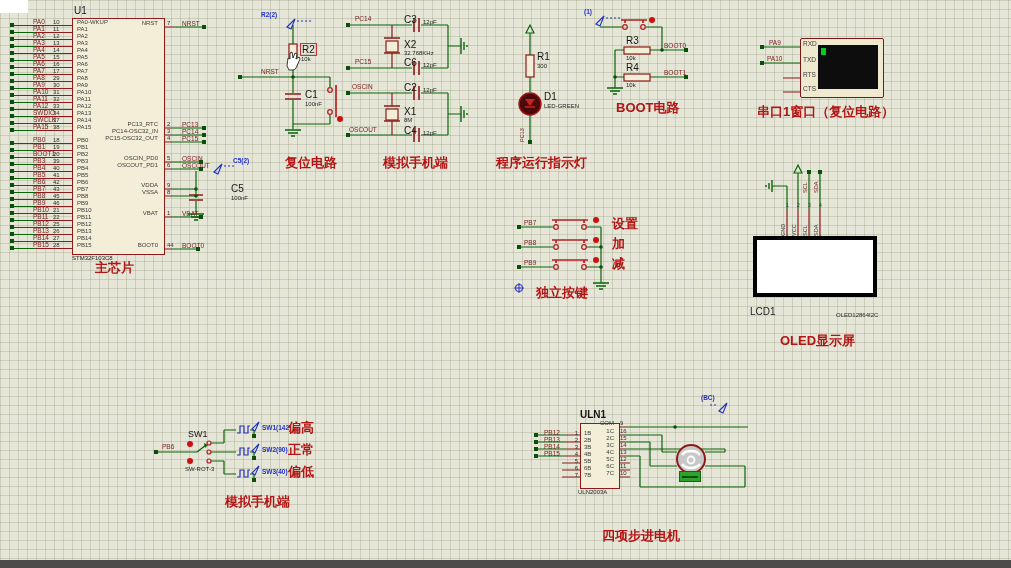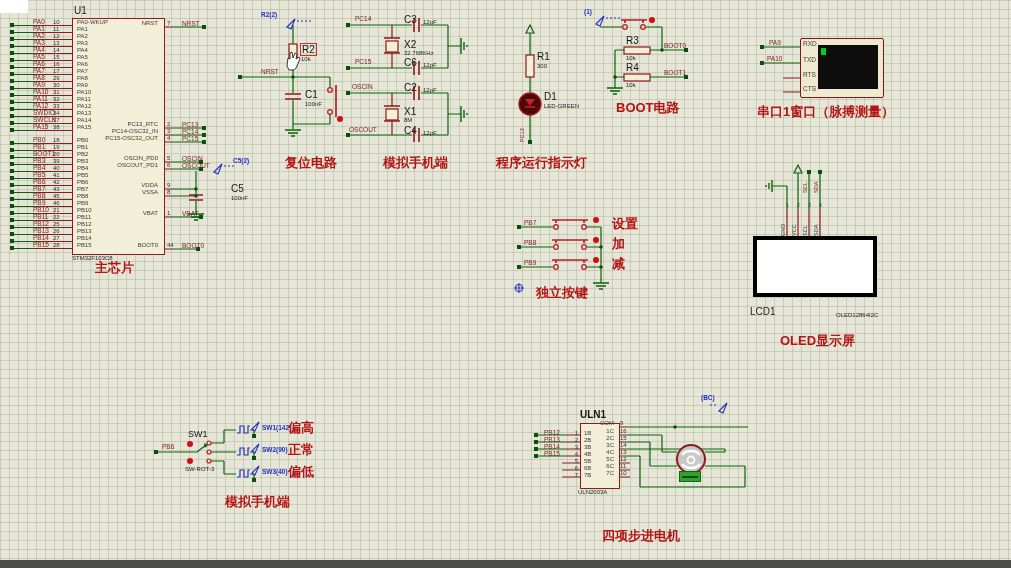--- a/index.html
+++ b/index.html
@@ -825,21 +825,21 @@
   <span class="t ref" style="left:626px;top:35px">R3</span>
   <span class="t val" style="left:626px;top:55px">10k</span>
   <span class="t" style="left:664px;top:42px">BOOT0</span>
   <span class="t ref" style="left:626px;top:62px">R4</span>
   <span class="t val" style="left:626px;top:82px">10k</span>
   <span class="t" style="left:664px;top:69px">BOOT1</span>
   <span class="t cn" style="left:616px;top:101px">BOOT电路</span>
 
   <span class="t" style="left:769px;top:39px">PA9</span>
   <span class="t" style="left:767px;top:55px">PA10</span>
-  <span class="t cn" style="left:757px;top:105px">串口1窗口（脉搏测量）</span>
+  <span class="t cn" style="left:757px;top:105px">串口1窗口（复位电路）</span>
 
   <span class="t cn" style="left:536px;top:286px">独立按键</span>
 
   <span class="t" style="left:750px;top:306px;font-size:10px;color:#222">LCD1</span>
   <span class="t val" style="left:836px;top:312px">OLED12864I2C</span>
   <span class="t cn" style="left:780px;top:334px">OLED显示屏</span>
 
   <span class="t" style="left:162px;top:443px">PB6</span>
   <span class="t" style="left:188px;top:429px;font-size:9px;color:#151515">SW1</span>
   <span class="t val" style="left:185px;top:466px">SW-ROT-3</span>

